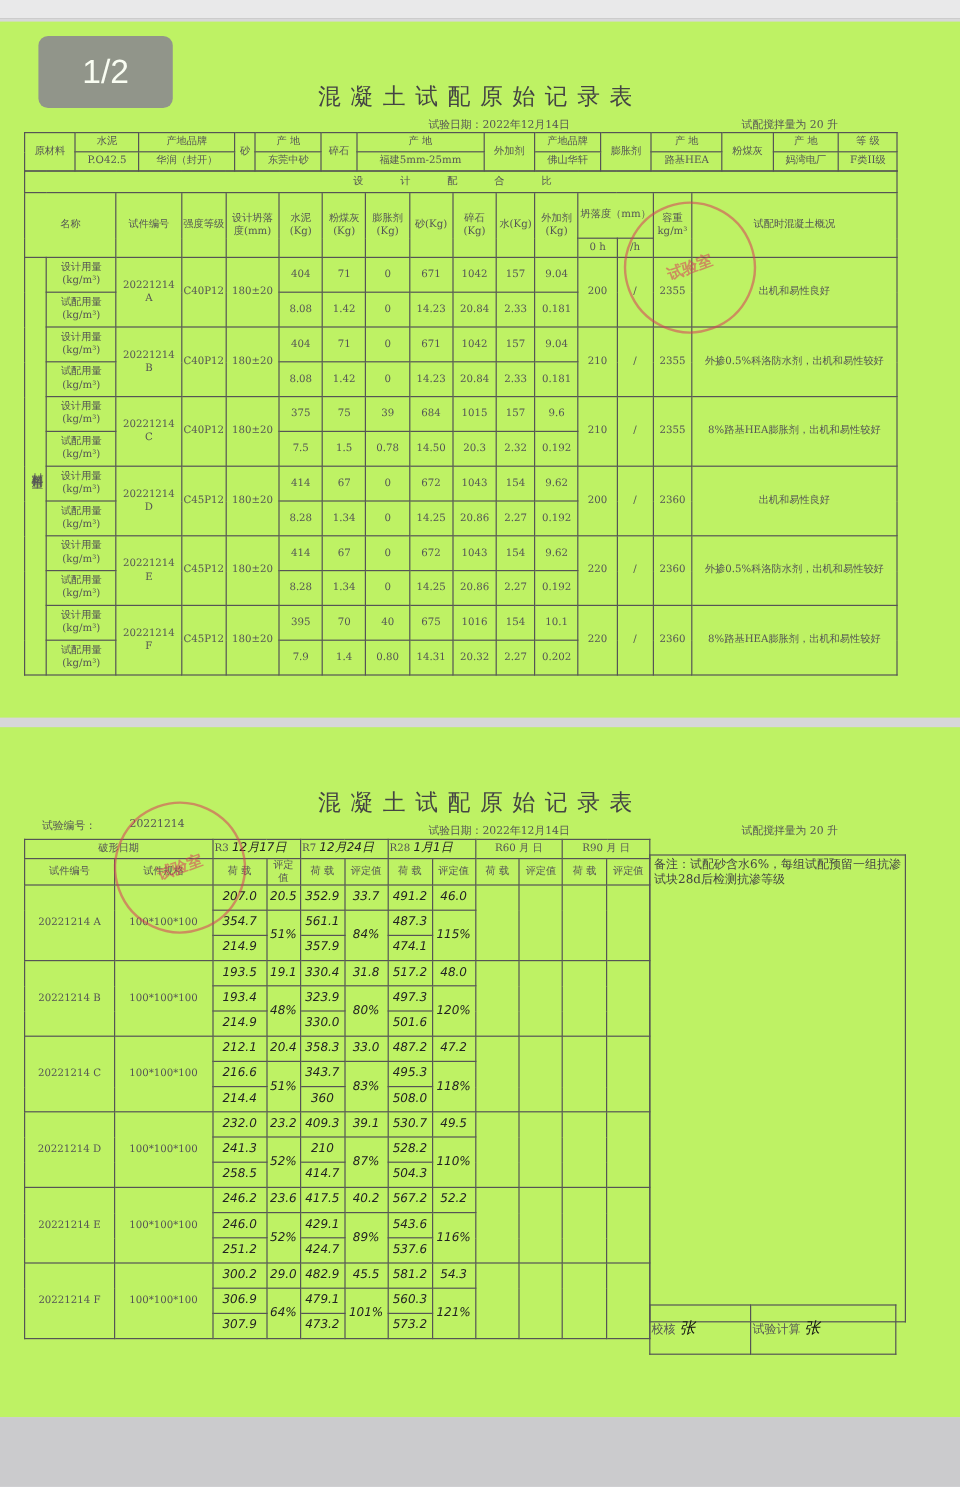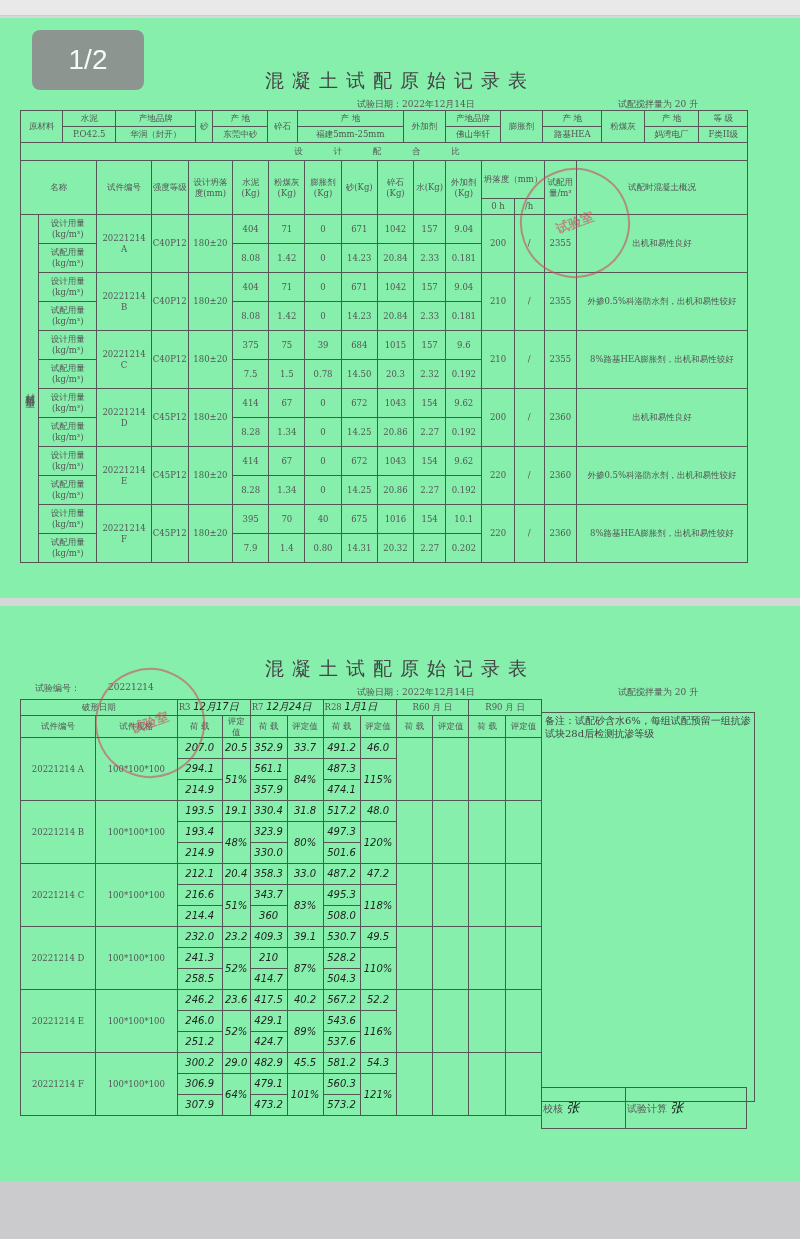--- a/index.html
+++ b/index.html
@@ -1,18 +1,18 @@
 <!DOCTYPE html>
 <html><head>
 <meta charset="utf-8">
 <style>
 *{box-sizing:border-box;margin:0;padding:0}
 body{width:800px;height:1239px;background:#d7d7d9;font-family:"DejaVu Serif","Liberation Serif",serif;color:#333;position:relative;overflow:hidden}
 .topbar{position:absolute;left:0;top:0;width:800px;height:16px;background:#e9e9ea;border-bottom:1px solid #ccc}
-.page{position:absolute;left:0;width:800px;background:#86efac}
+.page{position:absolute;left:0;width:800px;background:#bef264}
 #p1{top:18px;height:580px}
 #p2{top:606px;height:575px}
 .bottom-strip{position:absolute;left:0;top:1181px;width:800px;height:58px;background:#cbcbcd}
 .badge{position:absolute;left:32px;top:30px;width:112px;height:60px;background:#8e8e8e;border-radius:8px;color:#fff;font-family:Liberation Sans, sans-serif;font-size:28px;display:flex;align-items:center;justify-content:center;opacity:.92}
 .title{position:absolute;left:0;width:800px;text-align:center;font-size:19px;letter-spacing:8px;color:#444}
 .meta{position:absolute;font-size:9px;color:#555}
 table{border-collapse:collapse;position:absolute;font-size:8.5px;color:#555}
 td{border:1px solid #555;text-align:center;vertical-align:middle;padding:0 1px;line-height:1.25}
 .hw{font-family:"DejaVu Sans",sans-serif;font-style:italic;color:#222;font-size:10px}
 .stamp{position:absolute;border:2px solid rgba(215,60,90,.55);border-radius:50%;color:rgba(215,60,90,.55);font-size:13px;display:flex;align-items:center;justify-content:center;font-weight:bold;transform:rotate(-20deg)}
@@ -89,21 +89,21 @@
       <td rowspan="2">强度等级</td>
       <td rowspan="2">设计坍落度(mm)</td>
       <td rowspan="2">水泥(Kg)</td>
       <td rowspan="2">粉煤灰(Kg)</td>
       <td rowspan="2">膨胀剂(Kg)</td>
       <td rowspan="2">砂(Kg)</td>
       <td rowspan="2">碎石(Kg)</td>
       <td rowspan="2">水(Kg)</td>
       <td rowspan="2">外加剂(Kg)</td>
       <td colspan="2">坍落度（mm）</td>
-      <td rowspan="2">试配用量/m³</td>
+      <td rowspan="2">容重kg/m³</td>
       <td rowspan="2">试配时混凝土概况</td>
     </tr>
     <tr style="height:16px">
       <td>0 h</td>
       <td>/h</td>
     </tr>
 
     </tbody>
       <tbody id="mix-rows">
         <tr style="height: 29px;">
@@ -330,21 +330,21 @@
           <td class="hw">352.9</td>
           <td class="hw">33.7</td>
           <td class="hw">491.2</td>
           <td class="hw">46.0</td>
           <td rowspan="3"></td>
           <td rowspan="3"></td>
           <td rowspan="3"></td>
           <td rowspan="3"></td>
         </tr>
         <tr style="height: 21px;">
-          <td class="hw">294.1</td>
+          <td class="hw">354.7</td>
           <td class="hw" rowspan="2">51%</td>
           <td class="hw">561.1</td>
           <td class="hw" rowspan="2">84%</td>
           <td class="hw">487.3</td>
           <td class="hw" rowspan="2">115%</td>
         </tr>
         <tr style="height: 21px;">
           <td class="hw">214.9</td>
           <td class="hw">357.9</td>
           <td class="hw">474.1</td>

